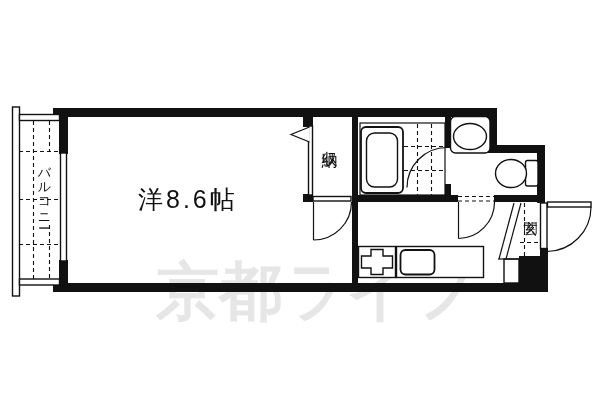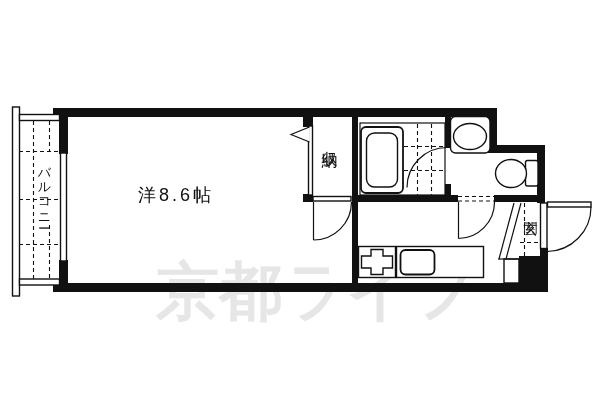--- a/index.html
+++ b/index.html
@@ -2,21 +2,21 @@
 <html><head>
 <meta charset="utf-8">
 <style>
   html,body{margin:0;padding:0;background:#fff;}
   #canvas{position:relative;width:600px;height:400px;background:#fff;overflow:hidden;
           font-family:"Liberation Sans",sans-serif;}
   #watermark{position:absolute;left:156px;top:260px;z-index:1;font-size:63px;font-weight:bold;
              letter-spacing:0;white-space:nowrap;line-height:1;}
   #plan-svg{position:absolute;left:0;top:0;z-index:2;}
   .lbl{position:absolute;z-index:3;color:#111;line-height:1.15;}
-  #main-room-label{left:138px;top:185px;font-size:18px;letter-spacing:3px;white-space:nowrap;text-align:center;}
+  #main-room-label{left:138px;top:185px;font-size:25px;letter-spacing:3px;white-space:nowrap;text-align:center;}
   #closet-label{left:320px;top:138px;font-size:16px;writing-mode:vertical-rl;text-orientation:upright;letter-spacing:2px;}
   #balcony-label{left:36px;top:158px;font-size:13px;writing-mode:vertical-rl;text-orientation:upright;letter-spacing:1px;}
   #entrance-label{left:523px;top:210px;font-size:14px;writing-mode:vertical-rl;text-orientation:upright;letter-spacing:1px;}
 </style>
 </head>
 <body>
 
 <div id="canvas">
 
   <div id="watermark" class="wm" title="京都ライフ" style="color: rgb(230, 230, 230);">京都ライフ</div>

